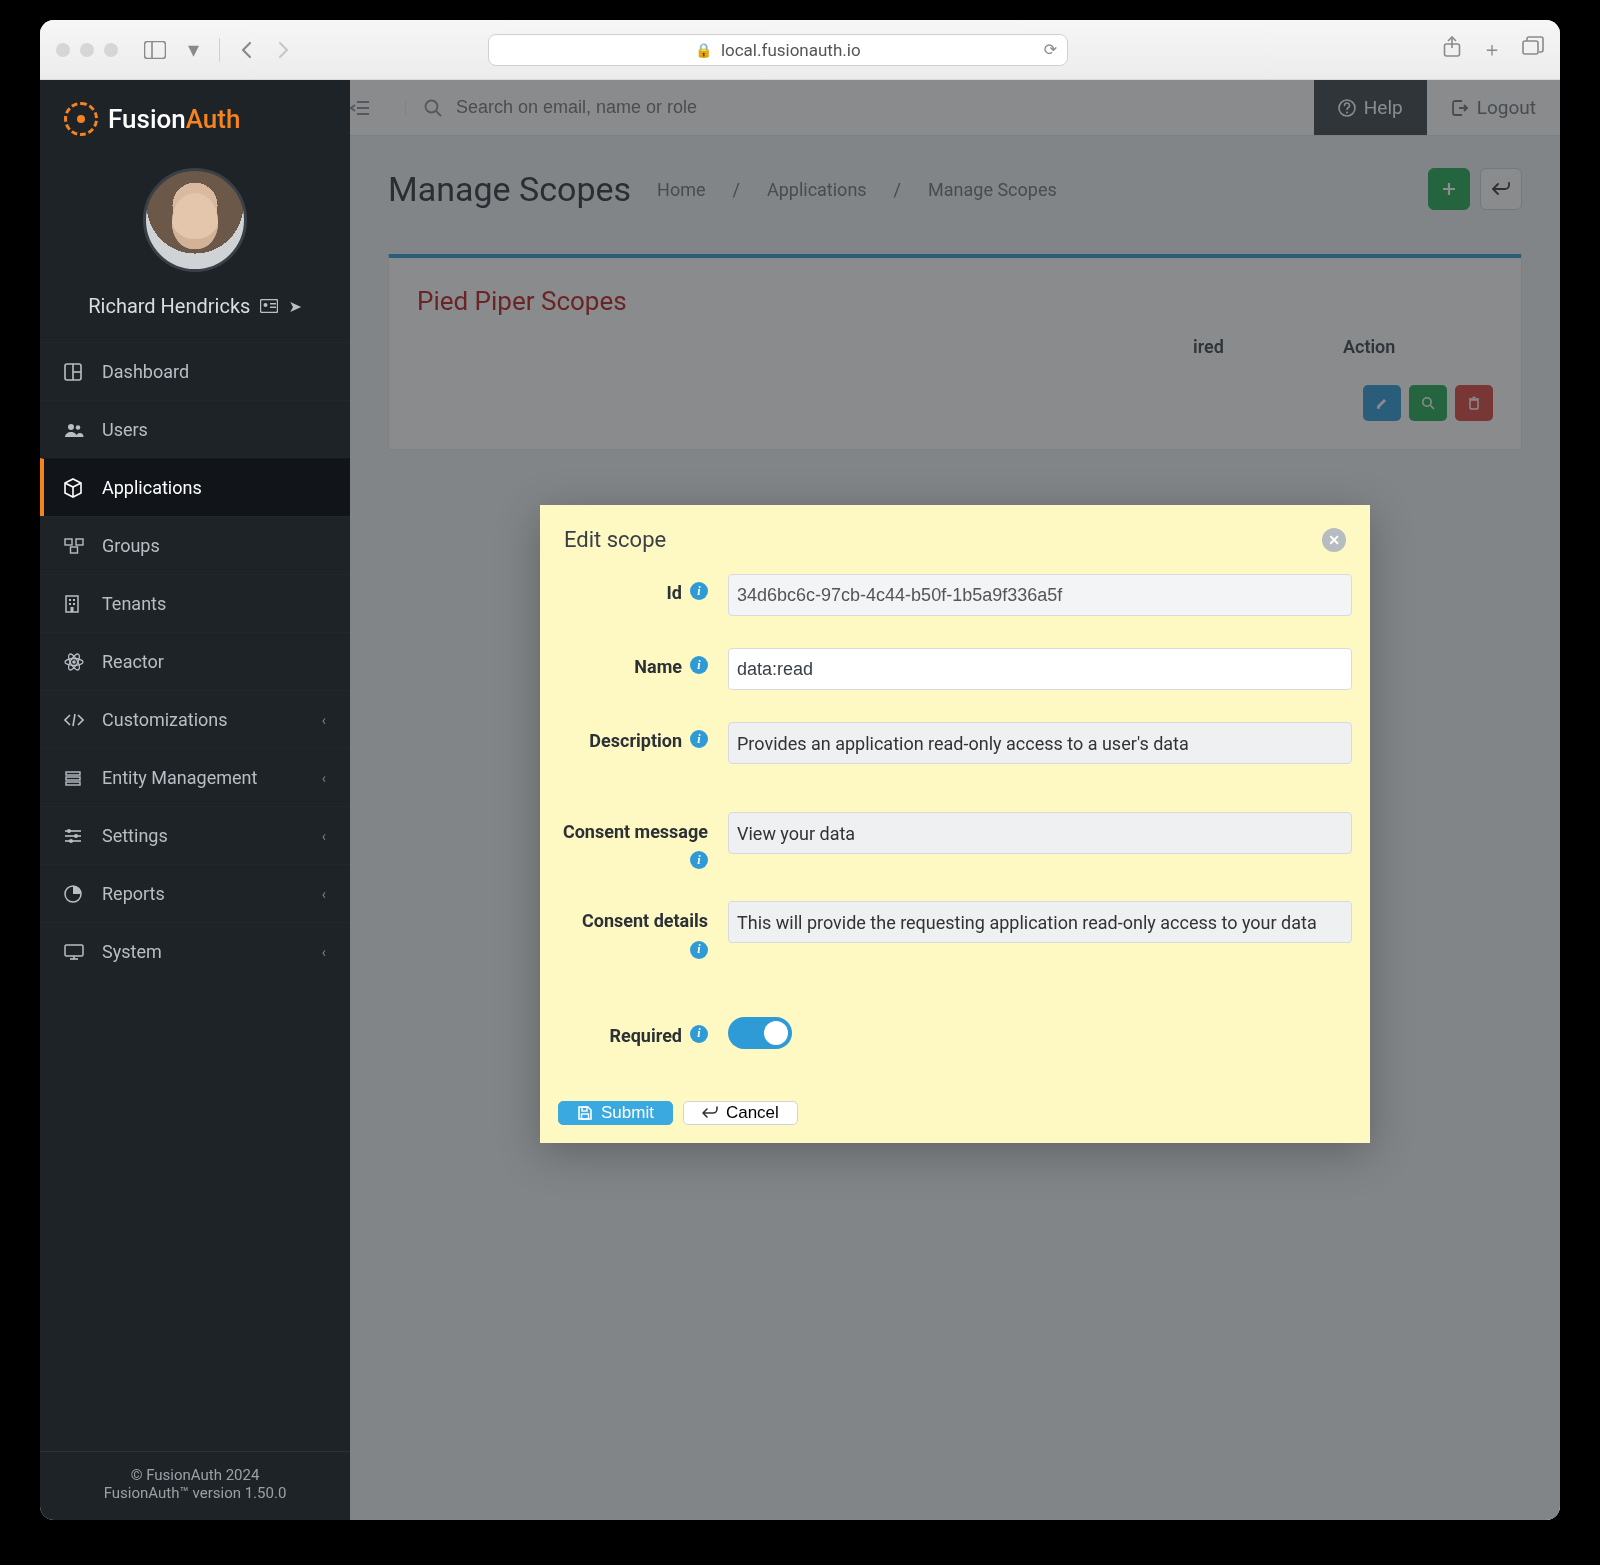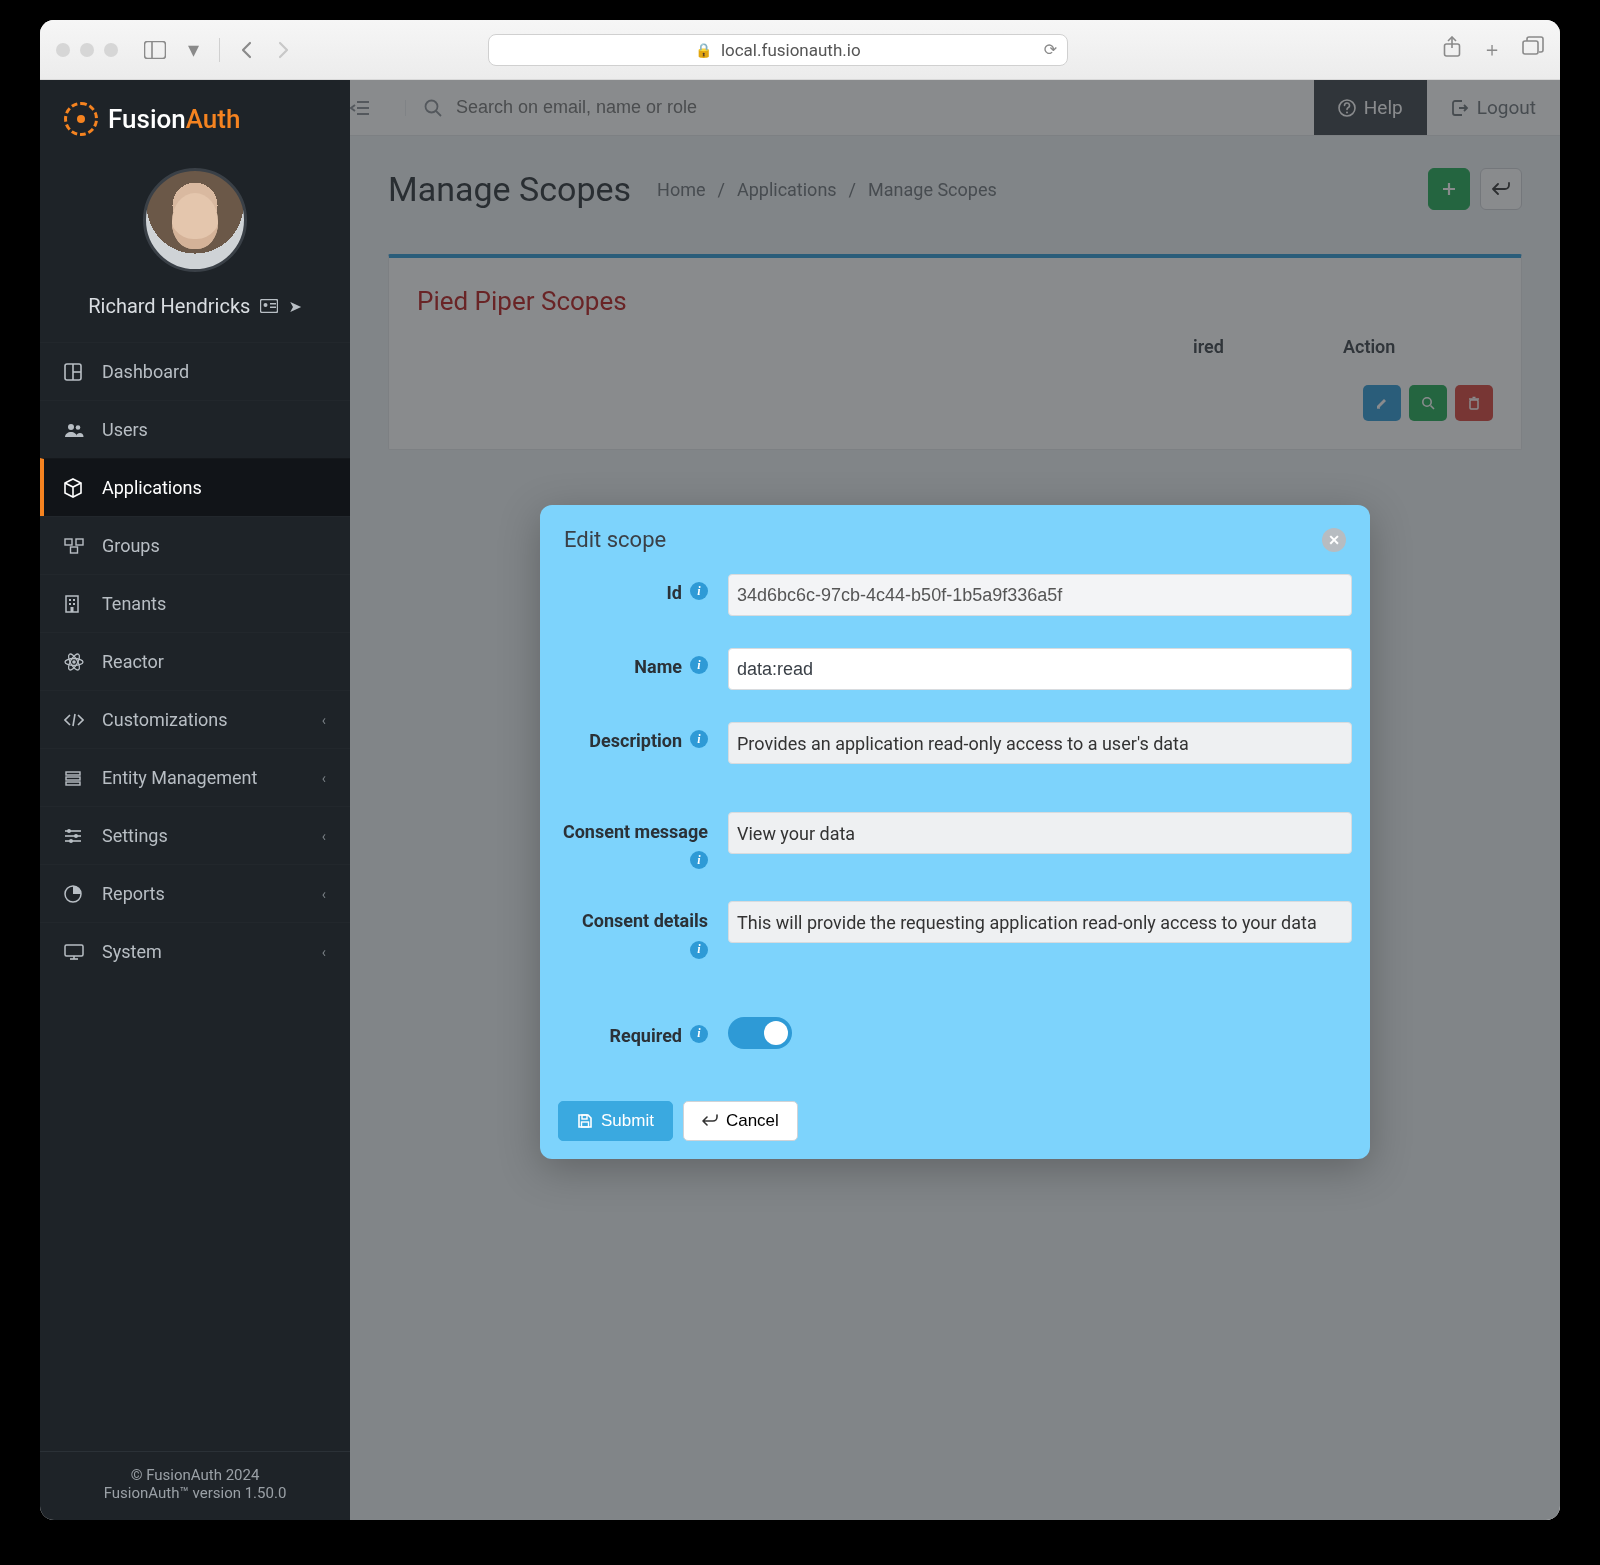--- a/index.html
+++ b/index.html
@@ -149,21 +149,21 @@
 }
 .logout-btn {
   color:#6d7379; height:100%; display:flex; align-items:center;
   padding:0 24px; gap:8px; font-size:19px;
 }
 .page-header {
   padding: 32px 38px 24px;
   display:flex; align-items:center;
 }
 .page-title { font-size:34px; color:#2b3137; font-weight:400; margin-right:26px;}
-.breadcrumbs { color:#6d7379; font-size:18px; display:flex; gap:12px; align-items:center;}
+.breadcrumbs { color:#6d7379; font-size:18px; display:flex; gap:27px; align-items:center;}
 .breadcrumbs a { color:#6d7379; text-decoration:none;}
 .header-actions { margin-left:auto; display:flex; gap:10px;}
 .btn-sq {
   width:42px; height:42px; border-radius:6px; border:1px solid #d0d3d7;
   background:#fff; color:#555; display:flex; align-items:center; justify-content:center;
   font-size:18px;
 }
 .btn-sq.green { background:#1fab54; border-color:#1fab54; color:#fff;}
 .panel {
   margin: 20px 38px;
@@ -182,21 +182,21 @@
 }
 .mini.blue{background:#2e9ad6;} .mini.green{background:#1fab54;} .mini.red{background:#d9433b;}
 
 
 .overlay {
   position:absolute; inset:0; background:rgba(40,44,48,0.55);
 }
 .modal {
   position:absolute; left:50%; top:425px; transform:translateX(-50%);
   width: 830px;
-  background:#7dd3fc; border-radius:12px;
+  background:#fef9c3; border-radius:0;
   box-shadow: 0 10px 40px rgba(0,0,0,0.25);
   padding: 18px 18px 18px;
 }
 .modal-header { display:flex; align-items:center; padding:4px 6px 14px;}
 .modal-title { font-size:22px; color:#3a4047;}
 .modal-close {
   margin-left:auto; width:24px; height:24px; border-radius:50%;
   background:#b7bcc1; color:#fff; display:flex; align-items:center; justify-content:center;
   font-size:14px; font-weight:bold;
 }
@@ -219,21 +219,21 @@
 .toggle {
   width:64px; height:32px; background:#2e9ad6; border-radius:16px;
   position:relative;
 }
 .toggle::after{
   content:""; position:absolute; right:4px; top:4px;
   width:24px; height:24px; background:#fff; border-radius:50%;
 }
 .modal-footer { display:flex; gap:10px; padding-top:20px;}
 .btn {
-  height:40px; padding:0 18px; border-radius:5px; border:1px solid #d0d3d7;
+  height:24px; padding:0 18px; border-radius:5px; border:1px solid #d0d3d7;
   background:#fff; font-size:17px; display:flex; align-items:center; gap:8px; cursor:pointer;
 }
 .btn.primary { background:#3aa9e0; border-color:#3aa9e0; color:#fff;}
 svg { display:block; }
 </style>
 </head>
 <body>
 
 <div class="window">
   <div class="titlebar">

